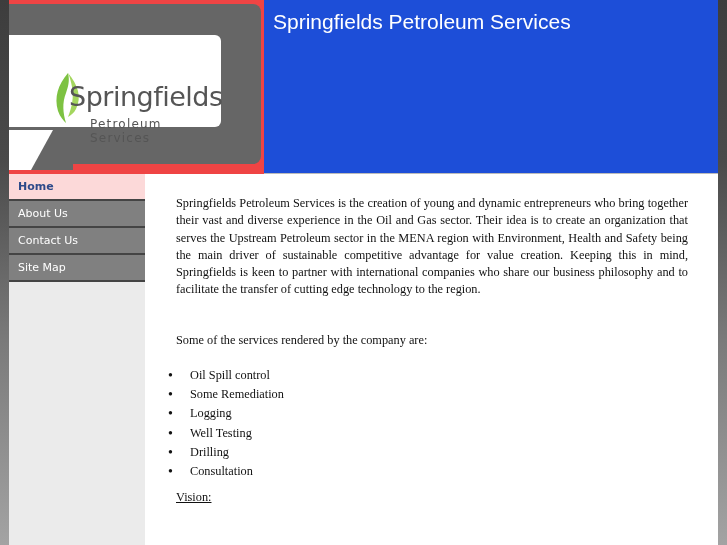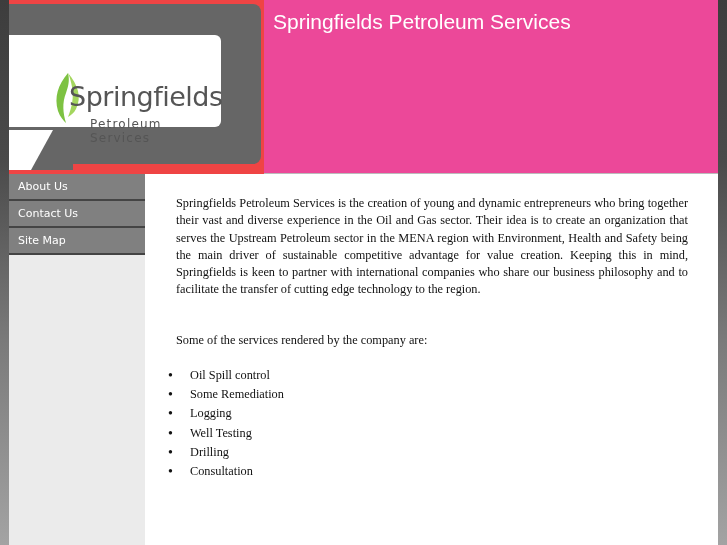--- a/index.html
+++ b/index.html
@@ -36,21 +36,21 @@
   .logo-word {
     position:absolute; left:60px; top:46px; font-family:"DejaVu Sans", sans-serif;
     font-size:27px; color:#555; letter-spacing:-0.5px; font-weight:normal;
   }
   .logo-sub {
     position:absolute; left:81px; top:82px; font-family:"DejaVu Sans", sans-serif;
     font-size:12px; color:#555; letter-spacing:1.2px;
   }
   .leaf { position:absolute; left:45px; top:38px; }
   .header-right {
-    position:absolute; left:255px; top:0; width:454px; height:173px; background:#ec4899;
+    position:absolute; left:255px; top:0; width:454px; height:173px; background:#1d4ed8;
     border-bottom:1px solid #bbb;
   }
   .site-title {
     position:absolute; left:9px; top:10px; color:#fff;
     font-family:"Liberation Sans", sans-serif; font-size:21px;
   }
   
   .sidebar {
     position:absolute; left:0; top:174px; width:136px; height:371px; background:#ebebeb;
   }
@@ -89,31 +89,33 @@
       <span class="logo-word">Springfields</span>
       <span class="logo-sub">Petroleum Services</span>
     </div>
   </div>
 
   <div class="header-right">
     <div class="site-title">Springfields Petroleum Services</div>
   </div>
 
   <nav class="sidebar">
+    <a class="nav-item active">Home</a>
     <a class="nav-item">About Us</a>
     <a class="nav-item">Contact Us</a>
     <a class="nav-item">Site Map</a>
   </nav>
 
   <main class="content">
     <p>Springfields Petroleum Services is the creation of young and dynamic entrepreneurs who bring together their vast and diverse experience in the Oil and Gas sector. Their idea is to create an organization that serves the Upstream Petroleum sector in the MENA region with Environment, Health and Safety being the main driver of sustainable competitive advantage for value creation. Keeping this in mind, Springfields is keen to partner with international companies who share our business philosophy and to facilitate the transfer of cutting edge technology to the region.</p>
     <div class="gap"></div>
     <p>Some of the services rendered by the company are:</p>
     <ul>
       <li>Oil Spill control</li>
       <li>Some Remediation</li>
       <li>Logging</li>
       <li>Well Testing</li>
       <li>Drilling</li>
       <li>Consultation</li>
     </ul>
+    <p class="vision">Vision:</p>
   </main>
 </div>
 
 </body></html>

